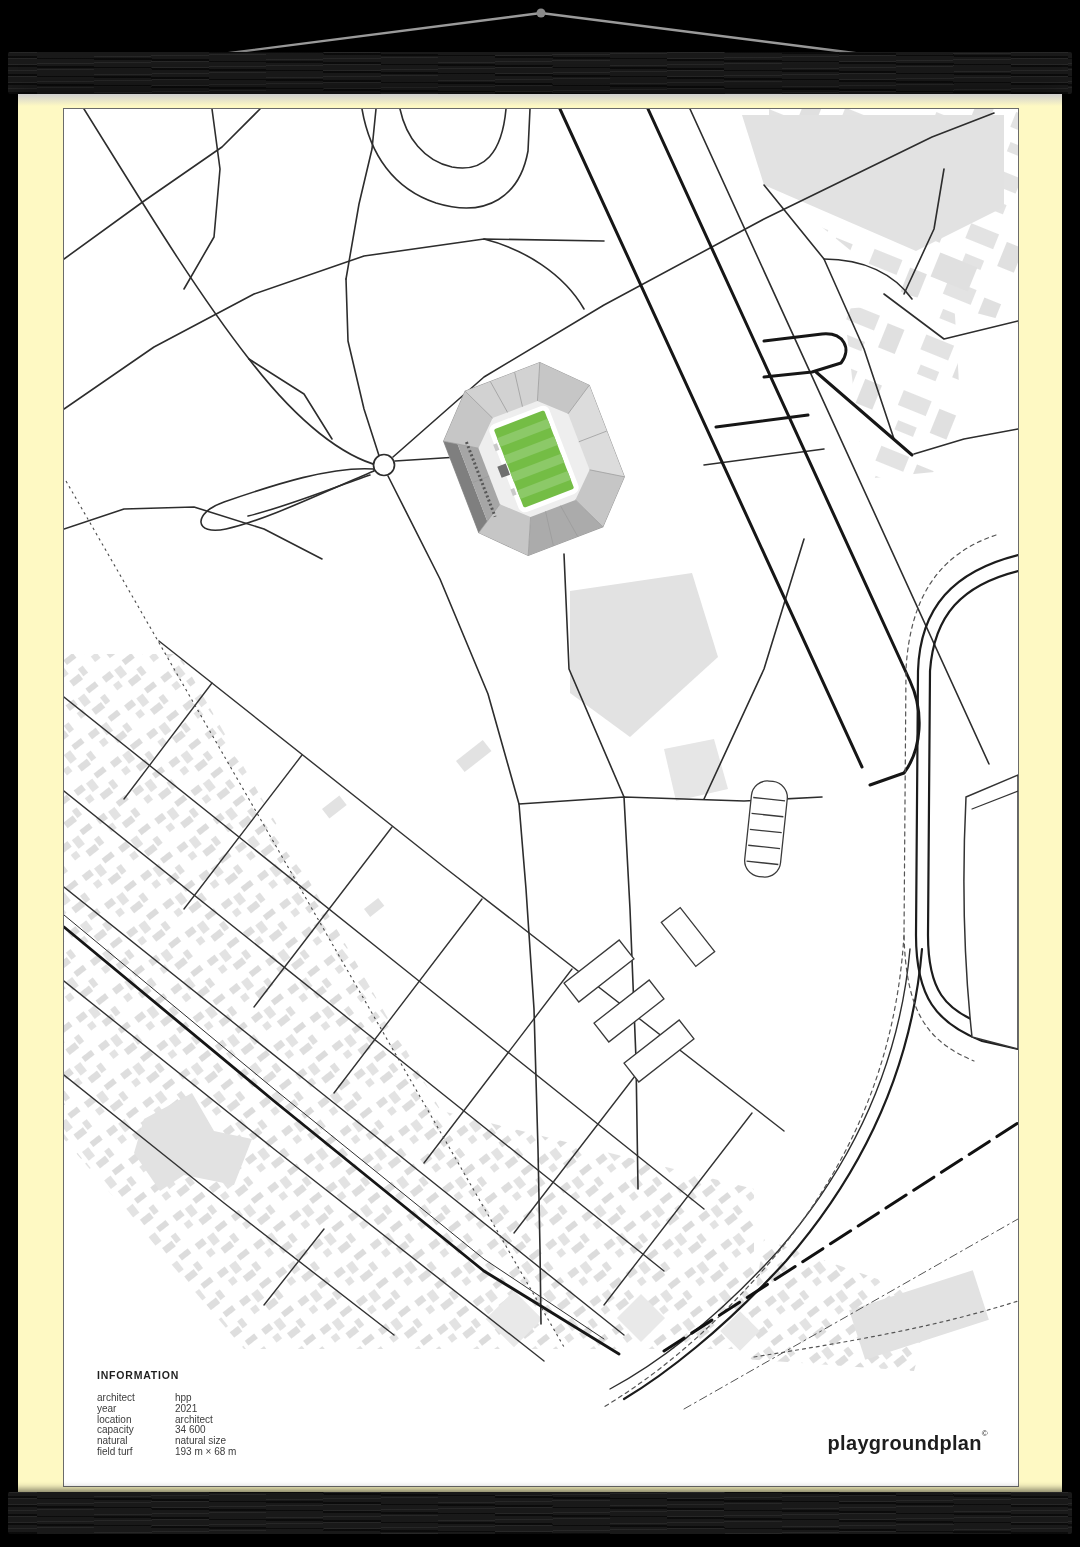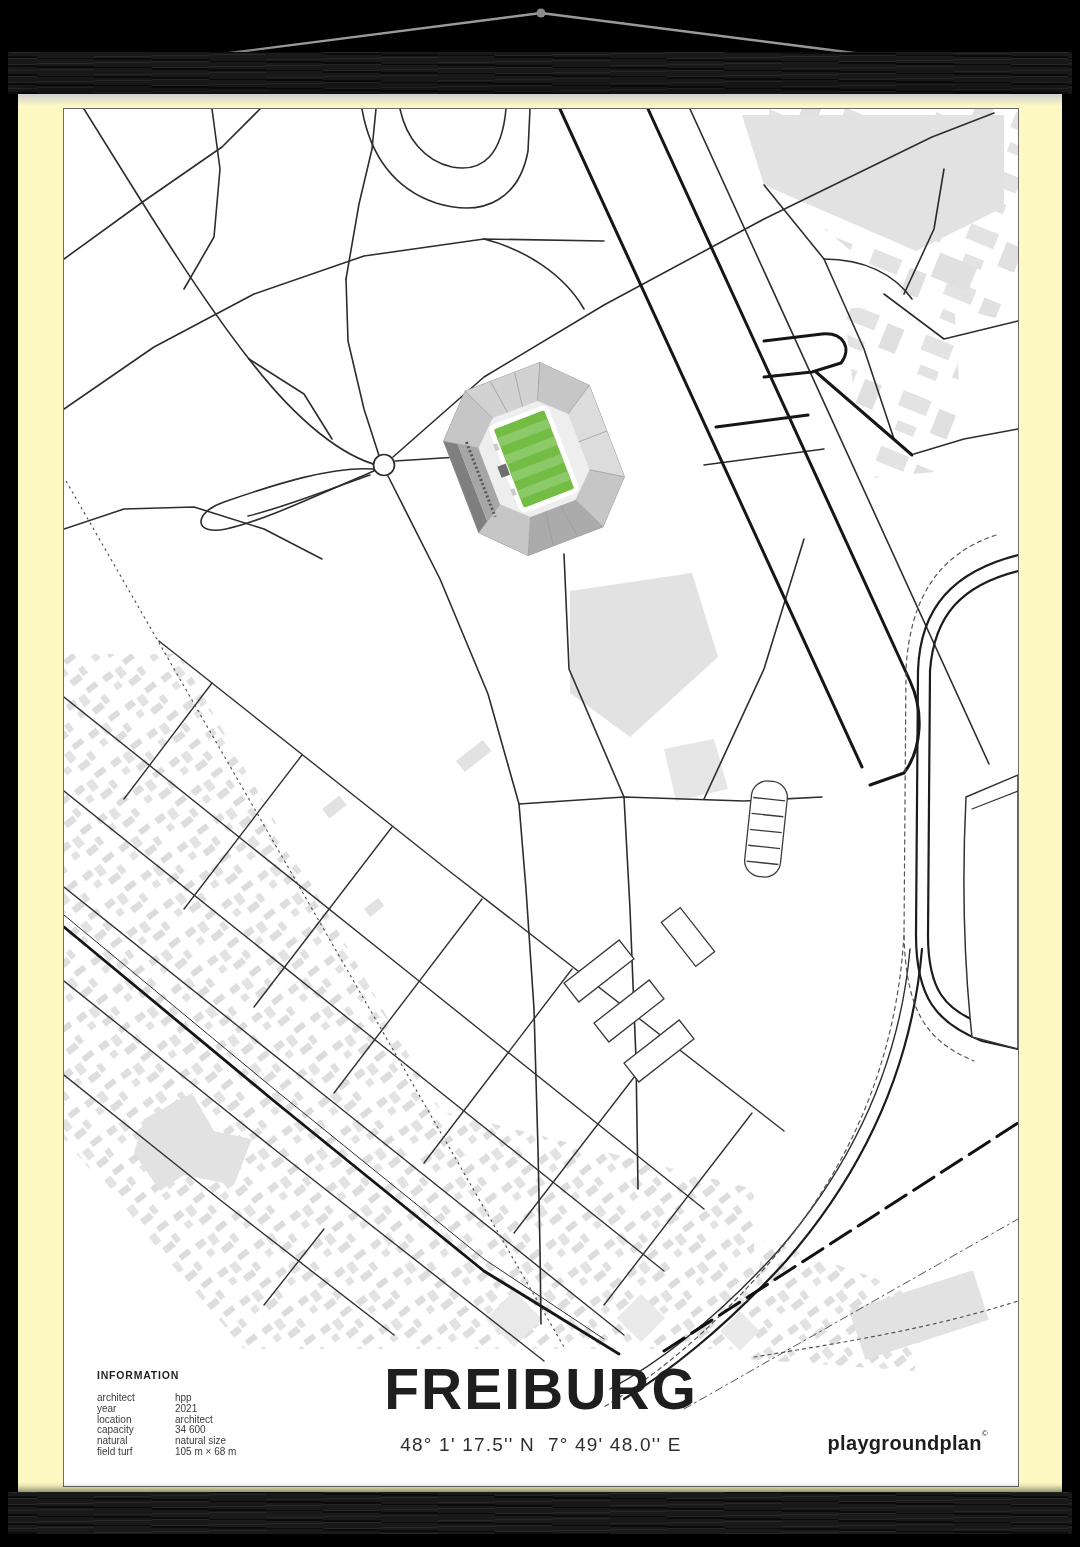--- a/index.html
+++ b/index.html
@@ -234,24 +234,22 @@
         <div class="row">
           <span class="lb">capacity</span>
           <span class="vl">34 600</span>
         </div>
         <div class="row">
           <span class="lb">natural</span>
           <span class="vl">natural size</span>
         </div>
         <div class="row">
           <span class="lb">field turf</span>
-          <span class="vl">105 m × 68 m</span>
+          <span class="vl">193 m × 68 m</span>
         </div>
       </div>
 
-      <div class="title">FREIBURG</div>
-      <div class="coords">48° 1' 17.5'' N  7° 49' 48.0'' E</div>
       <div class="logo"><span>playgroundplan</span><sup>©</sup></div>
     </div>
   </div>
 
   <div class="bar bottom"></div>
 </div>
 
 </body></html>

